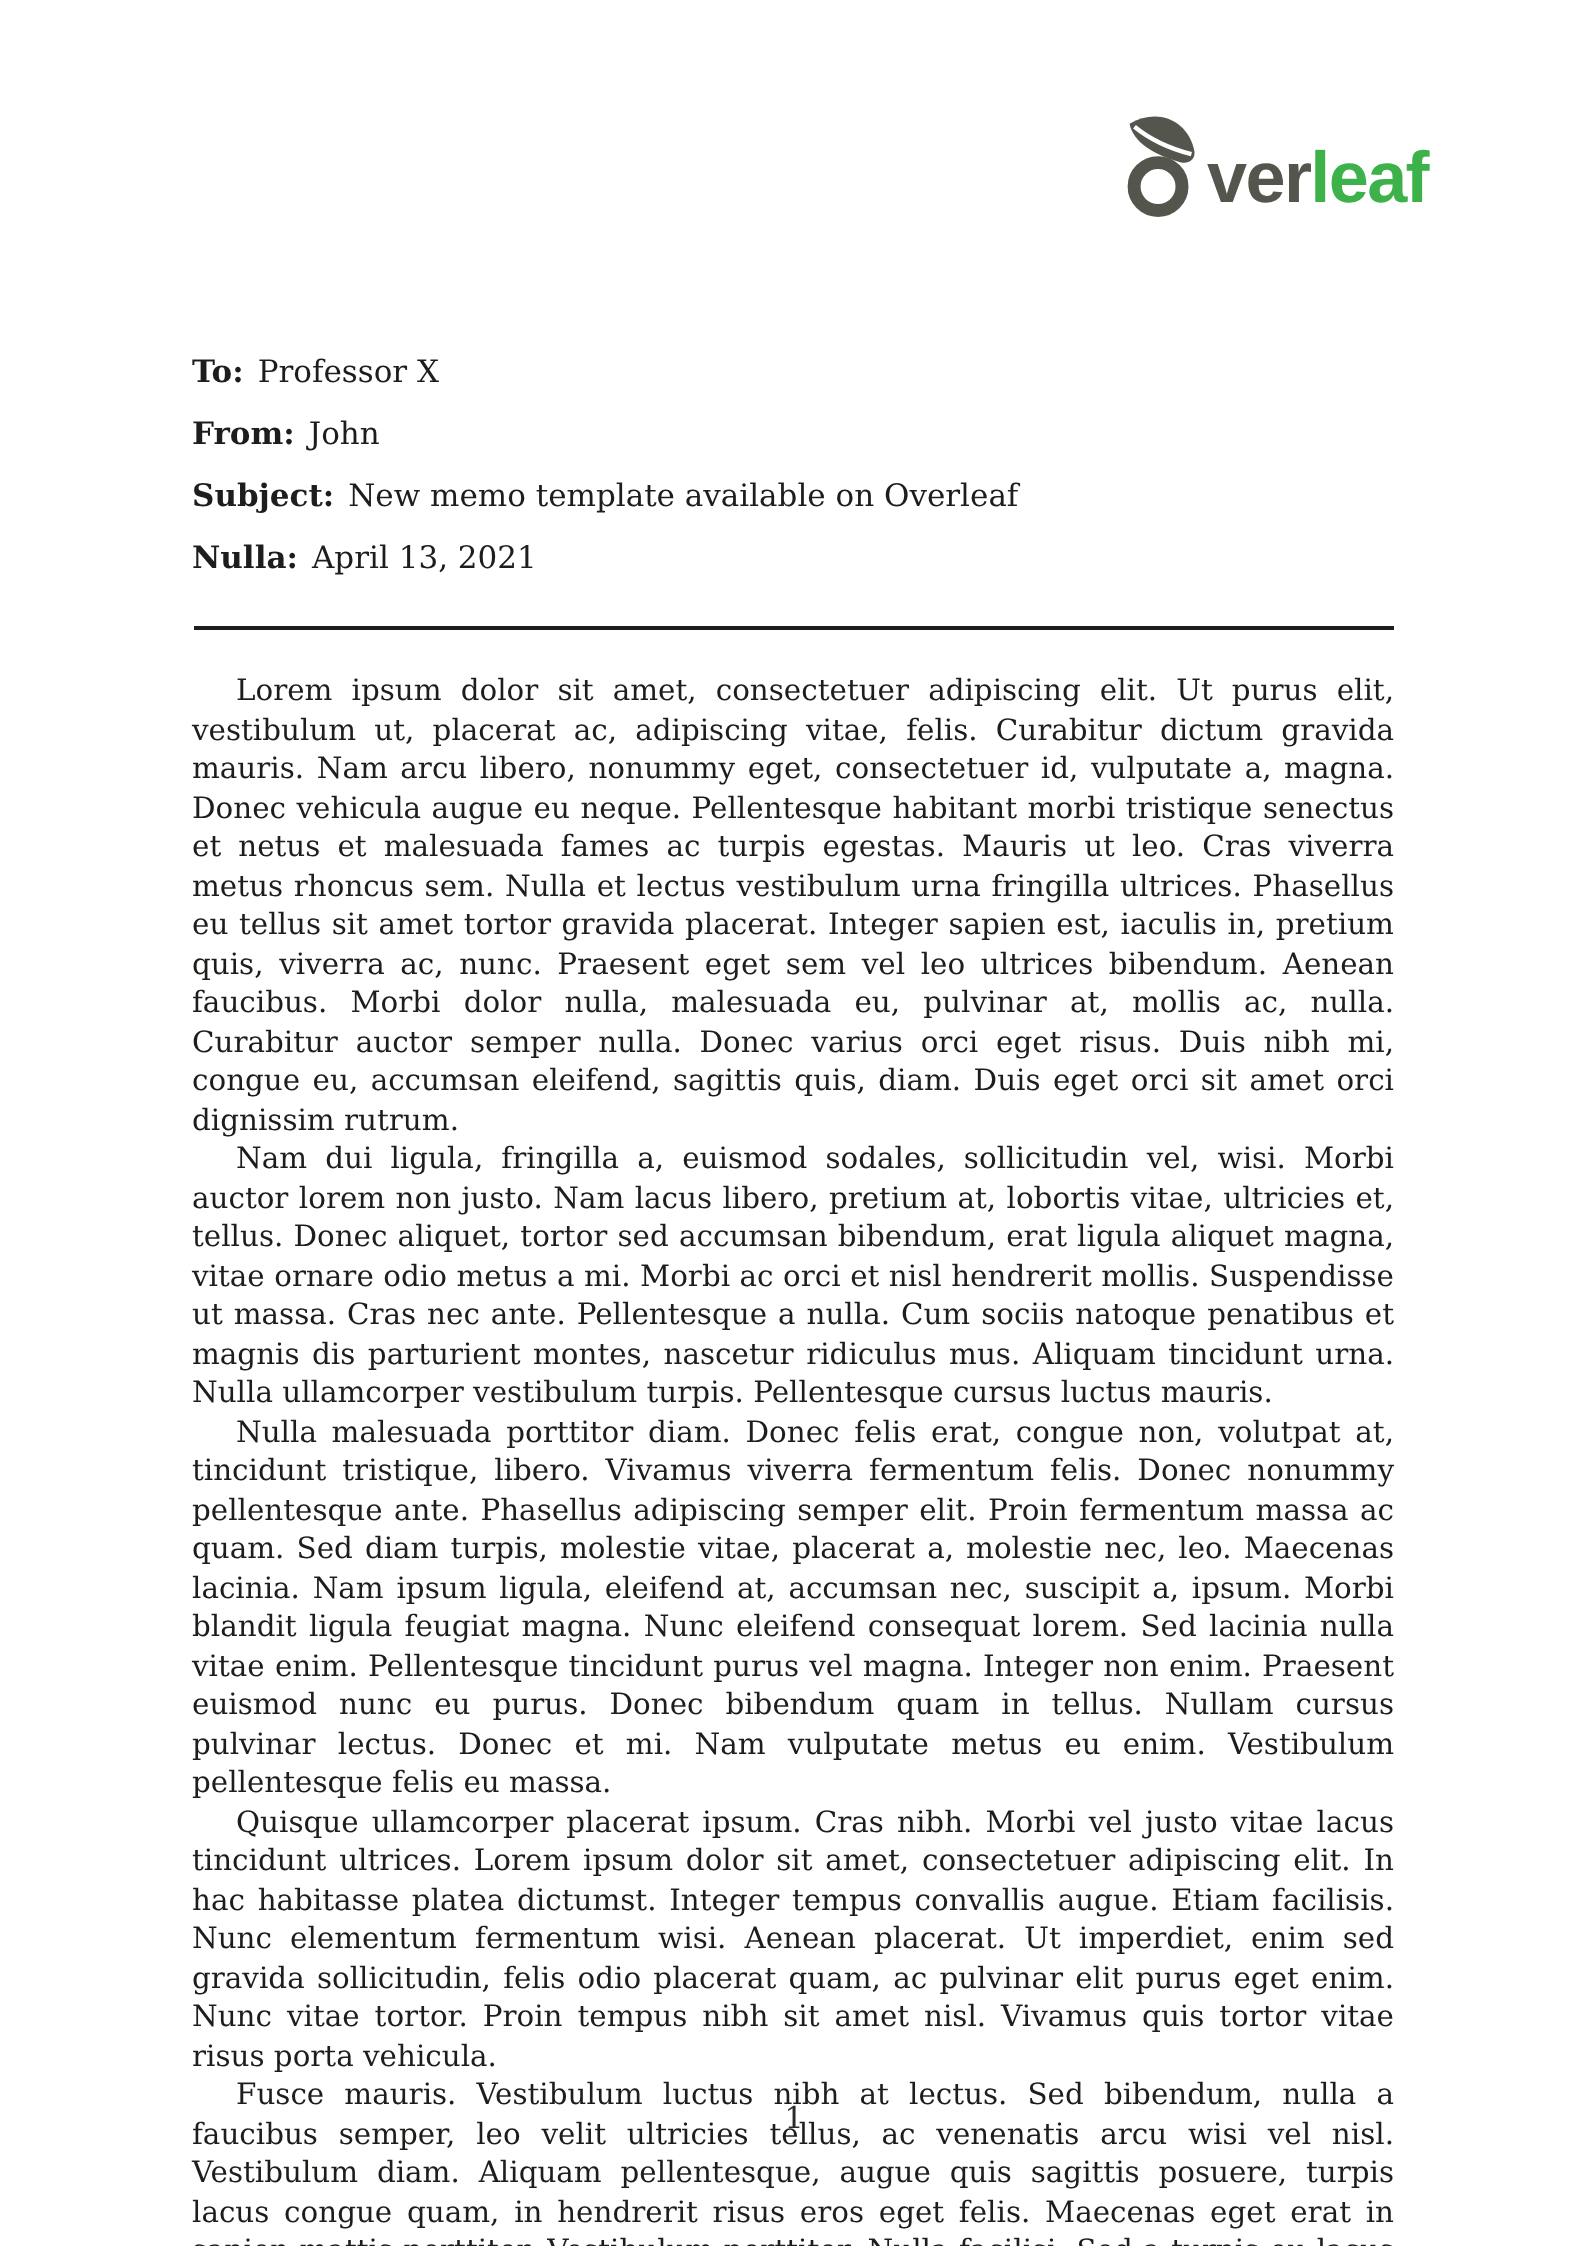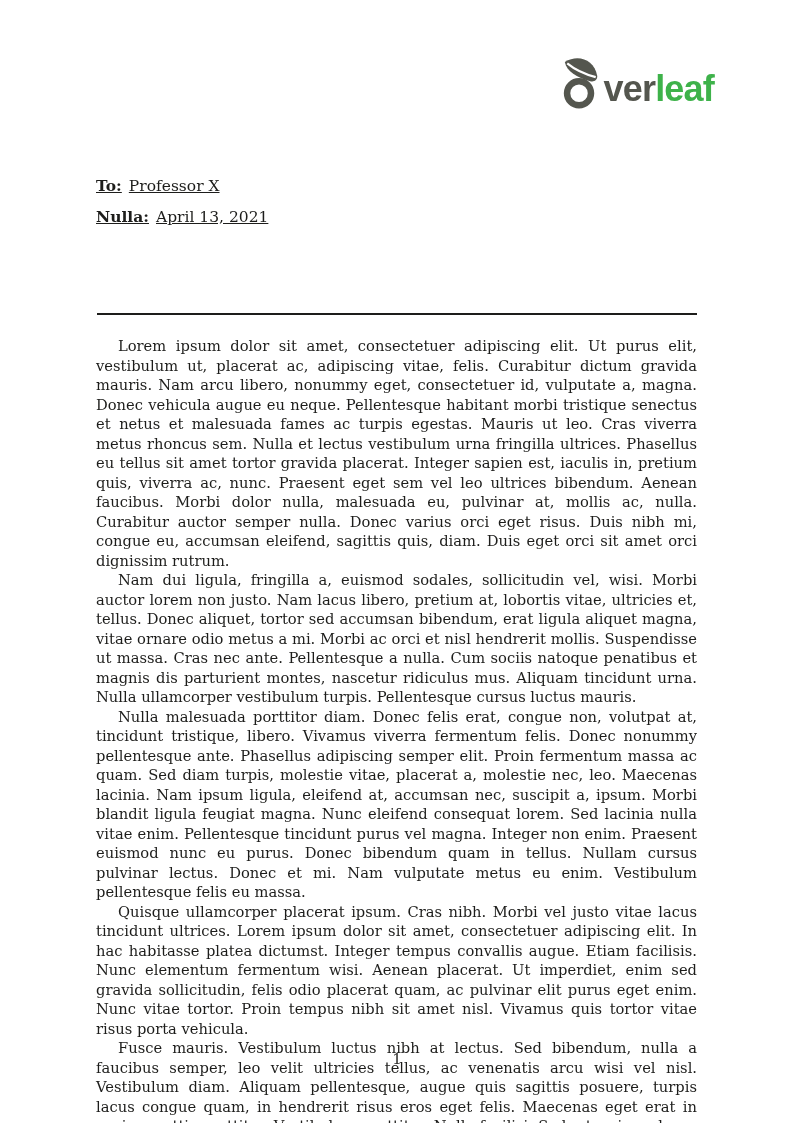--- a/index.html
+++ b/index.html
@@ -21,21 +21,21 @@
   .o-icon { width:45px; height:53px; display:block; margin-right:1px; margin-bottom:-2px; }
   .logo-text {
     font-family:"Liberation Sans", sans-serif;
     font-weight:700; font-size:36px; line-height:1;
     letter-spacing:-0.8px;
   }
   .logo-ver  { color:var(--logo-gray,  #54564e); }
   .logo-leaf { color:var(--logo-green, #3eb24a); }
 
   
-  .memo-fields { position:absolute; left:96px; top:177px; font-size:15.5px;text-decoration:underline; }
+  .memo-fields { position:absolute; left:96px; top:177px; font-size:15.5px; }
   .field-row { margin-bottom:13px; line-height:18px; }
   .field-label { font-weight:700; margin-right:7px; }
   .field-value { font-weight:400; }
 
   
   .rule { position:absolute; left:97px; top:313px; width:600px; height:2px; background:#1d1d1b; }
 
   
   .body-text {
     position:absolute; left:96px; top:336px; width:601px;
@@ -64,20 +64,26 @@
       <circle cx="20.5" cy="38" r="12.2" fill="none" stroke="var(--logo-gray, #54564e)" stroke-width="6.6"></circle>
     </svg>
     <span class="logo-text"><span class="logo-ver">ver</span><span class="logo-leaf">leaf</span></span>
   </div>
 
   <div class="memo-fields">
     <div class="field-row">
       <span class="field-label">To:</span><span class="field-value">Professor X</span>
     </div>
     <div class="field-row">
+      <span class="field-label">From:</span><span class="field-value">John</span>
+    </div>
+    <div class="field-row">
+      <span class="field-label">Subject:</span><span class="field-value">New memo template available on Overleaf</span>
+    </div>
+    <div class="field-row">
       <span class="field-label">Nulla:</span><span class="field-value">April 13, 2021</span>
     </div>
   </div>
 
   <div class="rule"></div>
 
   <div class="body-text">
     <p>Lorem ipsum dolor sit amet, consectetuer adipiscing elit. Ut purus elit, vestibulum ut, placerat ac, adipiscing vitae, felis. Curabitur dictum gravida mauris. Nam arcu libero, nonummy eget, consectetuer id, vulputate a, magna. Donec vehicula augue eu neque. Pellentesque habitant morbi tristique senectus et netus et malesuada fames ac turpis egestas. Mauris ut leo. Cras viverra metus rhoncus sem. Nulla et lectus vestibulum urna fringilla ultrices. Phasellus eu tellus sit amet tortor gravida placerat. Integer sapien est, iaculis in, pretium quis, viverra ac, nunc. Praesent eget sem vel leo ultrices bibendum. Aenean faucibus. Morbi dolor nulla, malesuada eu, pulvinar at, mollis ac, nulla. Curabitur auctor semper nulla. Donec varius orci eget risus. Duis nibh mi, congue eu, accumsan eleifend, sagittis quis, diam. Duis eget orci sit amet orci dignissim rutrum.</p>
     <p>Nam dui ligula, fringilla a, euismod sodales, sollicitudin vel, wisi. Morbi auctor lorem non justo. Nam lacus libero, pretium at, lobortis vitae, ultricies et, tellus. Donec aliquet, tortor sed accumsan bibendum, erat ligula aliquet magna, vitae ornare odio metus a mi. Morbi ac orci et nisl hendrerit mollis. Suspendisse ut massa. Cras nec ante. Pellentesque a nulla. Cum sociis natoque penatibus et magnis dis parturient montes, nascetur ridiculus mus. Aliquam tincidunt urna. Nulla ullamcorper vestibulum turpis. Pellentesque cursus luctus mauris.</p>
     <p>Nulla malesuada porttitor diam. Donec felis erat, congue non, volutpat at, tincidunt tristique, libero. Vivamus viverra fermentum felis. Donec nonummy pellentesque ante. Phasellus adipiscing semper elit. Proin fermentum massa ac quam. Sed diam turpis, molestie vitae, placerat a, molestie nec, leo. Maecenas lacinia. Nam ipsum ligula, eleifend at, accumsan nec, suscipit a, ipsum. Morbi blandit ligula feugiat magna. Nunc eleifend consequat lorem. Sed lacinia nulla vitae enim. Pellentesque tincidunt purus vel magna. Integer non enim. Praesent euismod nunc eu purus. Donec bibendum quam in tellus. Nullam cursus pulvinar lectus. Donec et mi. Nam vulputate metus eu enim. Vestibulum pellentesque felis eu massa.</p>

